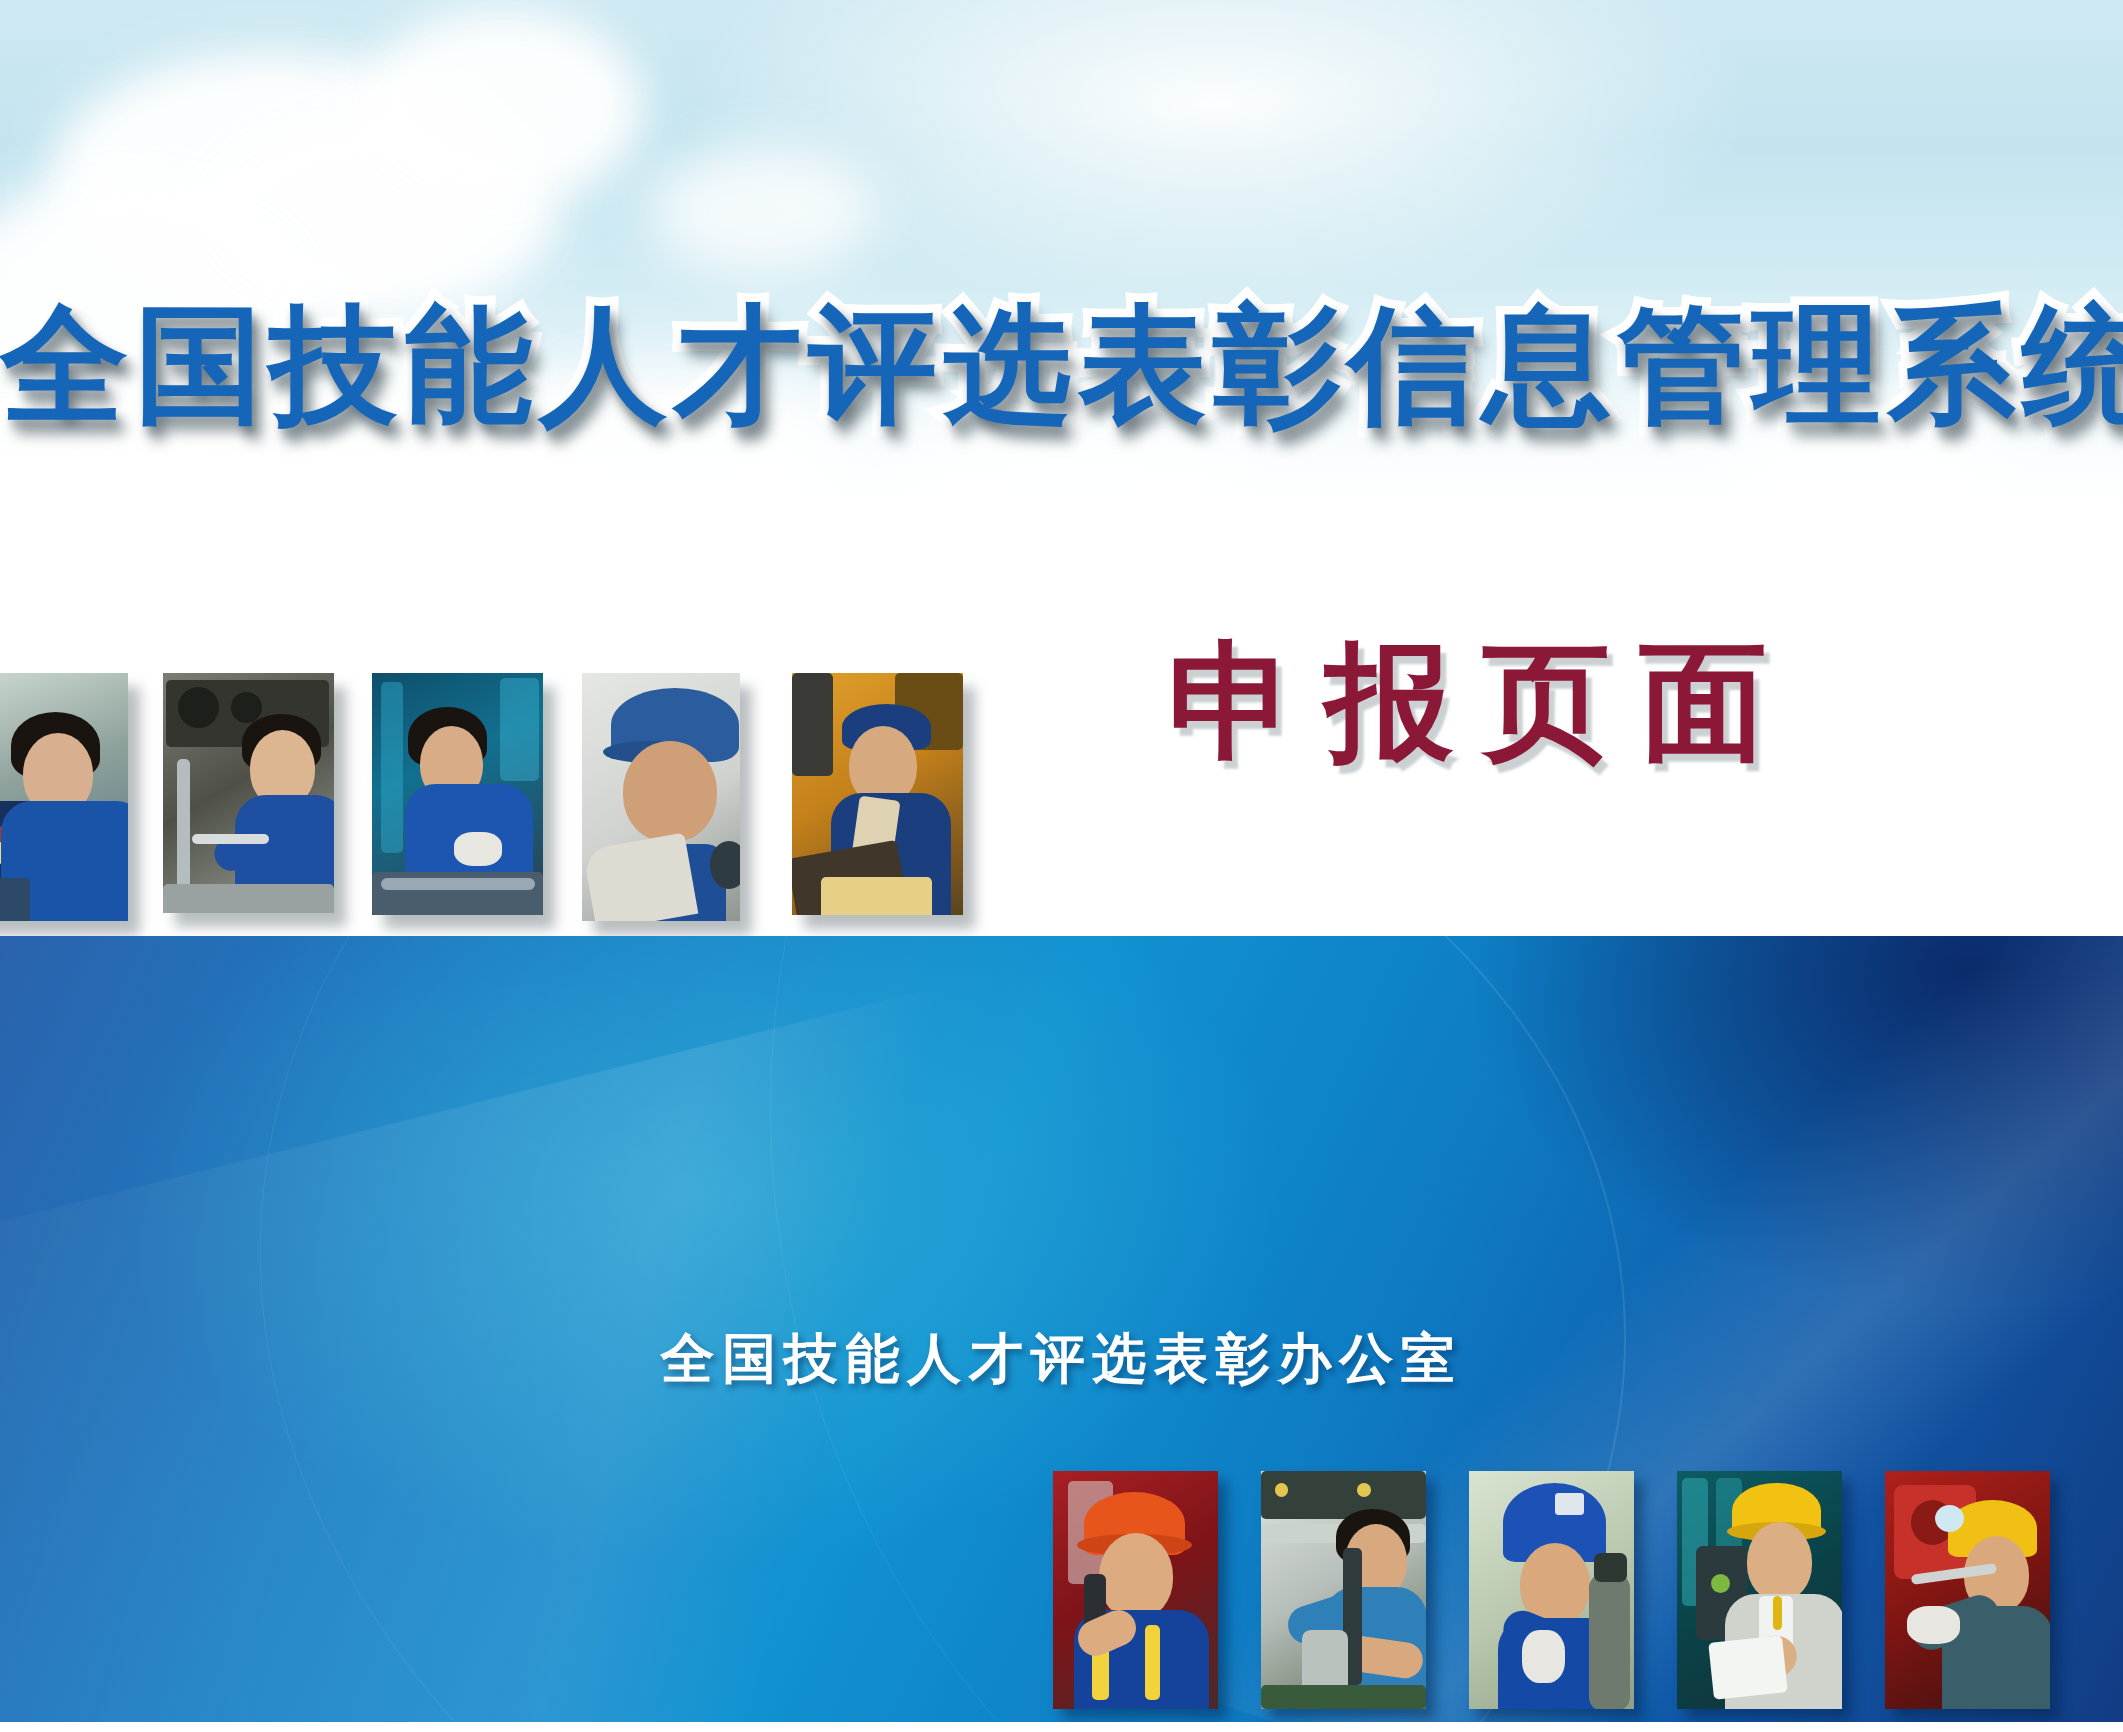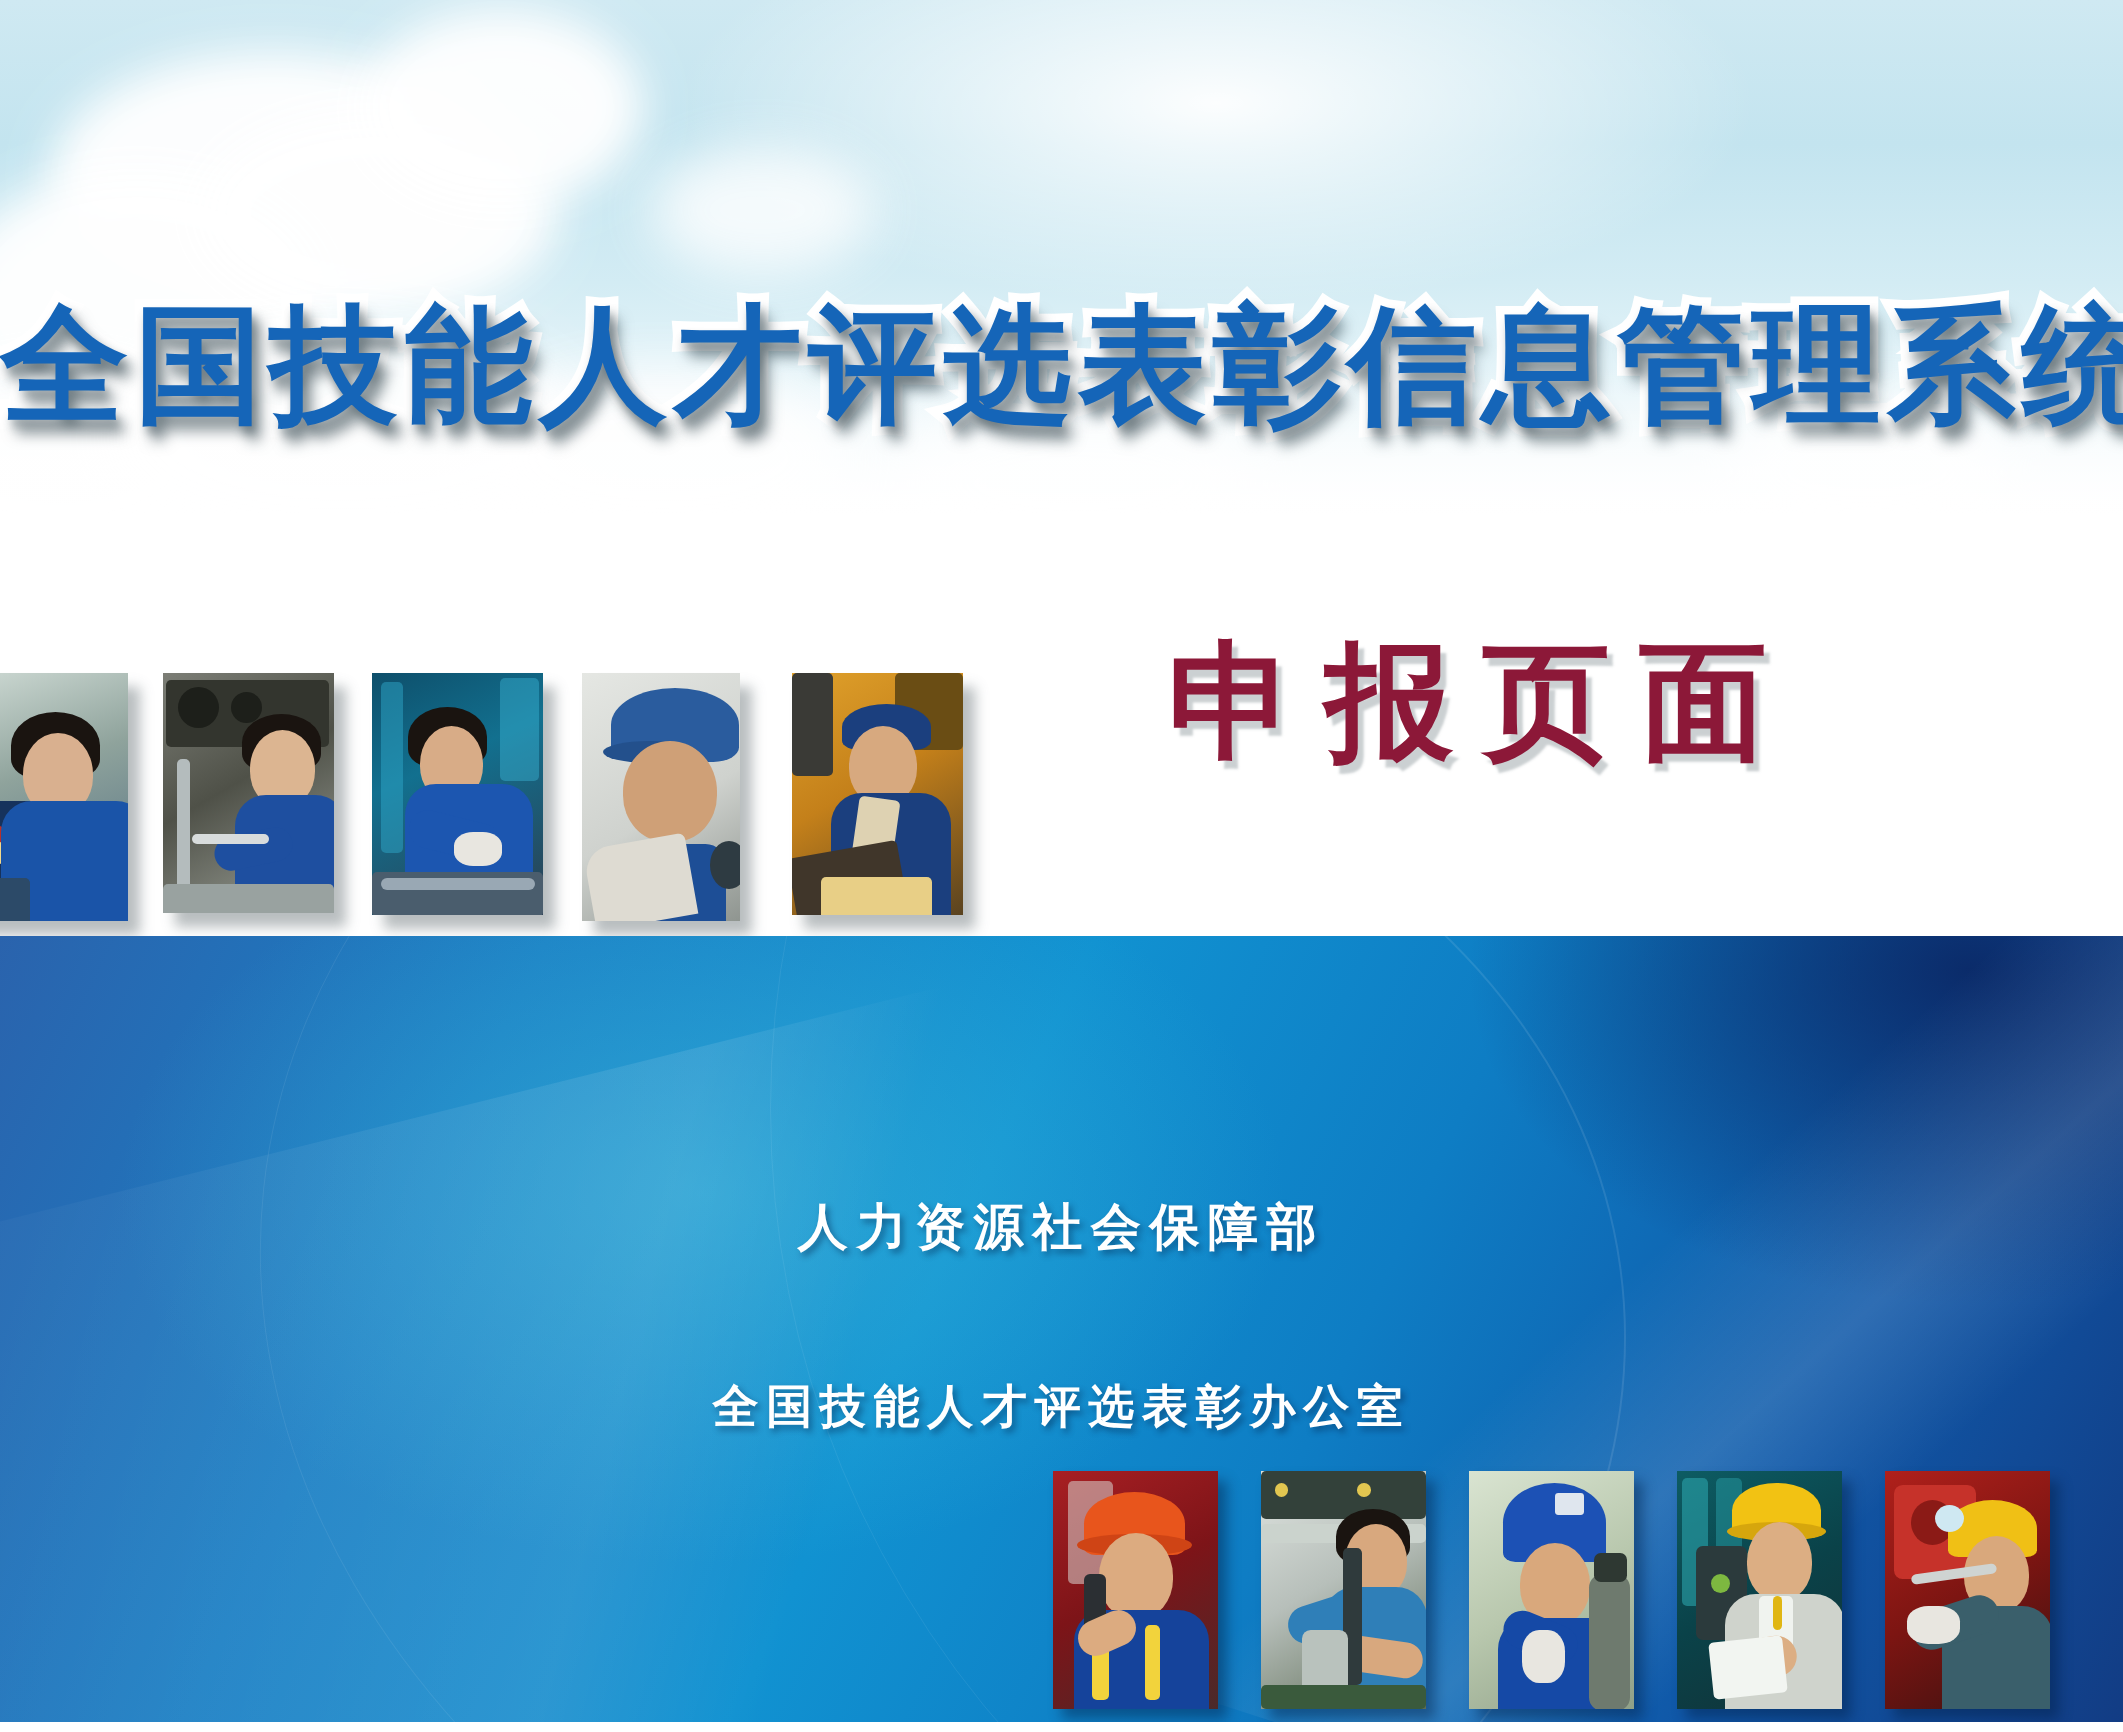--- a/index.html
+++ b/index.html
@@ -118,21 +118,21 @@
 
   
   .org{
     position:absolute;width:2123px;text-align:center;
     font-family:"DejaVu Sans", sans-serif;
     font-weight:bold;color:#ffffff;
     text-shadow:3.4px 4.3px 6px rgba(0,30,70,0.45);
     white-space:nowrap;
   }
   .org1{top:1194px;font-size:50px;letter-spacing:8.6px;}
-  .org2{top:1376px;font-size:46px;letter-spacing:7.7px;text-align:center;}
+  .org2{top:1323px;font-size:54px;letter-spacing:7.7px;text-align:center;}
 
   
   .strip-bot{position:absolute;left:1053px;top:1471px;width:1070px;height:257px;}
   .pb{
     position:absolute;top:0;
     box-shadow:8.6px 10.3px 12px rgba(0,30,70,0.45);
     overflow:hidden;background:#274b6b;
   }
   .pb1{left:0px;width:165px;height:238px;}
   .pb2{left:208px;width:165px;height:238px;}
@@ -243,21 +243,20 @@
   </div>
 
   <div class="blue">
     <div class="sheen"></div>
     <div class="sheen2"></div>
     <div class="swoosh sw1"></div>
     <div class="swoosh sw2"></div>
     <div class="swoosh sw3"></div>
   </div>
 
-  <div class="org org1">人力资源社会保障部</div>
   <div class="org org2">全国技能人才评选表彰办公室</div>
 
   <div class="strip-bot">
 
     <div class="pb pb1">
       <div class="bg-fill" style="background:linear-gradient(150deg,#a81f23 0%,#7d1418 48%,#4a2a2a 100%);"></div>
       <div class="machine" style="left:15.4px;top:10.3px;width:45px;height:103px;background:#d8d6d2;opacity:.55;"></div>
       <div class="helmet" style="left:31px;top:20.5px;width:101px;height:63px;background:#e8551c;"></div>
       <div class="brim" style="left:24px;top:63px;width:115px;height:22px;background:#cf4415;"></div>
       <div class="head" style="left:46px;top:62px;width:74px;height:86px;background:#dcab80;"></div>

